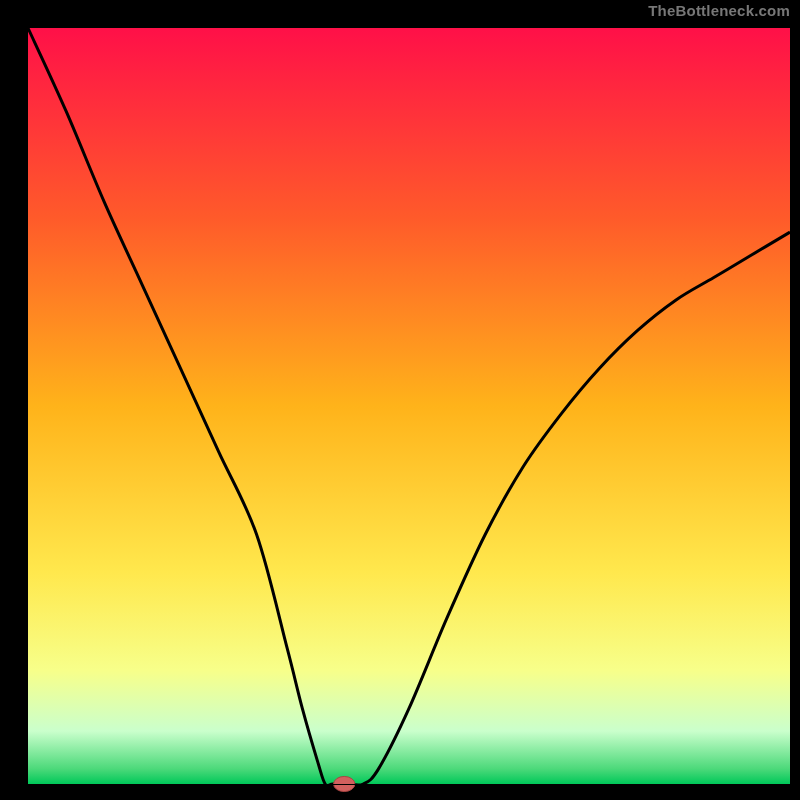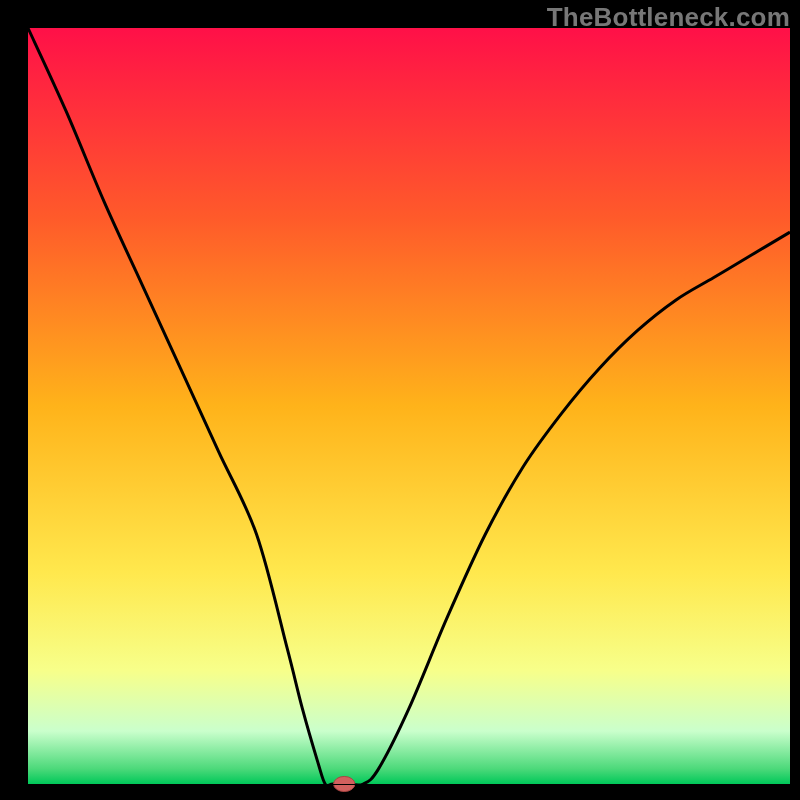--- a/index.html
+++ b/index.html
@@ -14,21 +14,21 @@
   .chart-wrap {
     position: relative;
     width: 800px;
     height: 800px;
   }
   .watermark {
     position: absolute;
     top: 2px;
     right: 10px;
     color: #777;
-    font-size: 26px;
+    font-size: 15px;
     font-weight: 600;
     letter-spacing: 0.2px;
     z-index: 3;
   }
   svg {
     position: absolute;
     left: 0;
     top: 0;
   }
 </style>

